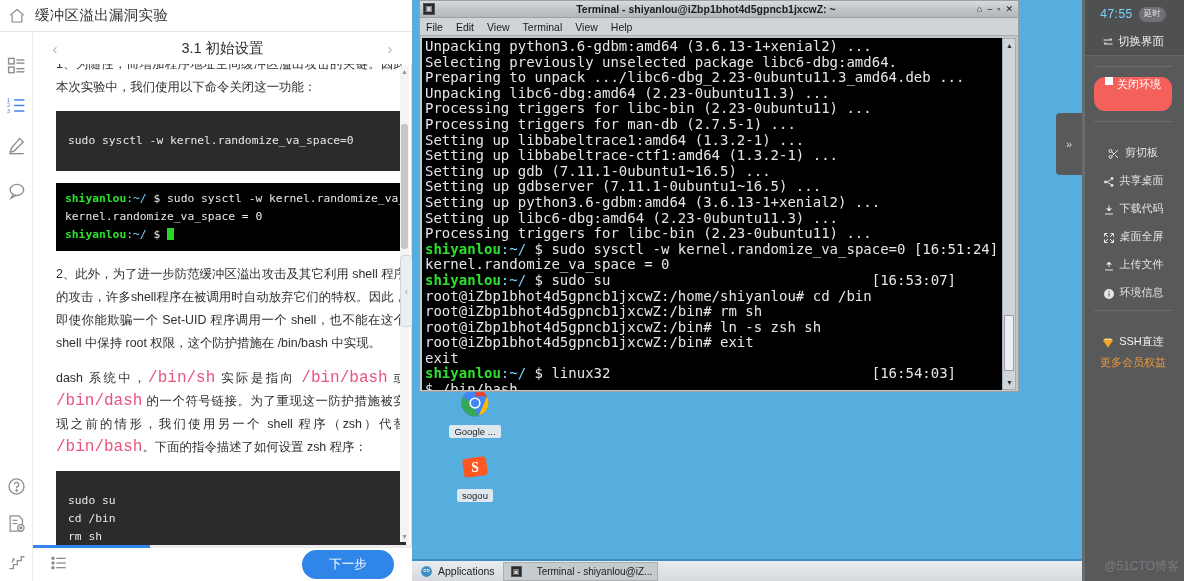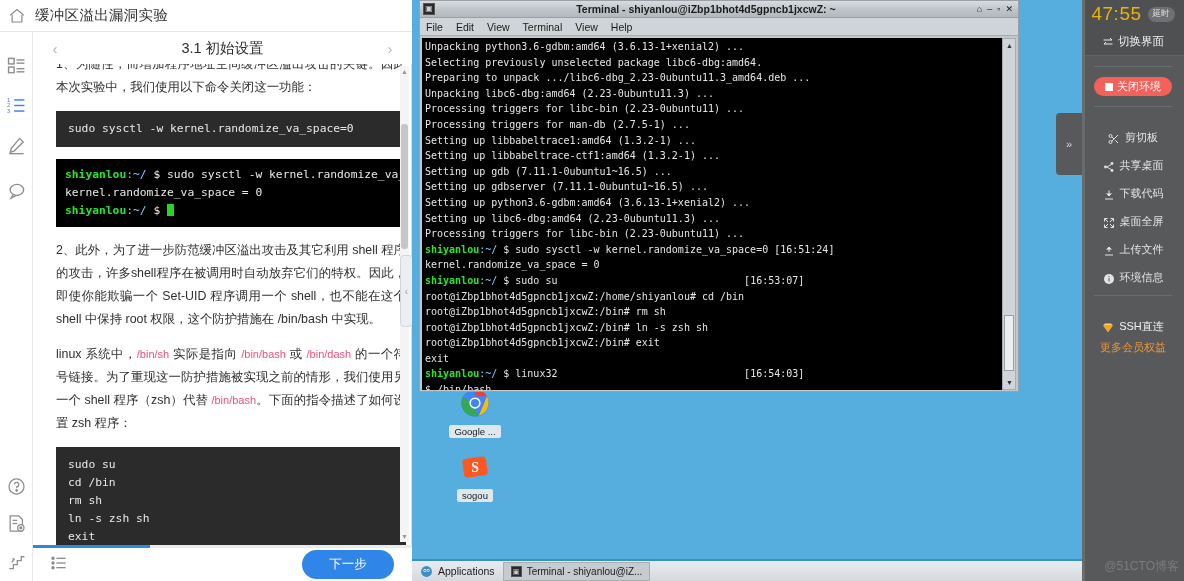--- a/index.html
+++ b/index.html
@@ -50,24 +50,24 @@
   #doc-body {
     position: absolute; left: 41px; top: 64px; width: 379px; height: 481px;
     overflow: hidden; padding: 0 14px 0 15px;
   }
   #doc-scroll { position: relative; padding-top: 0; }
   .p {
     font-size: 12.4px; line-height: 23px; color: #2e2e2e; margin: 11px 0 12px 0;
     text-align: justify;
   }
   .p.clipped { margin-top: -11px; }
-  .p .code-inline { color: #e8547c; font-family: Liberation Sans, sans-serif; font-size: 11px; }
+  .p .code-inline { color: #e8547c; font-family: Liberation Mono, monospace; font-size: 16px; }
   .codeblock {
     background: #2b2b2b; color: #e8e8e8; font-family: "DejaVu Sans Mono", monospace;
-    font-size: 11.3px; line-height: 18px; padding: 9px 12px; margin: 10px 0 12px 0;
+    font-size: 11.3px; line-height: 18px; padding: 21px 12px; margin: 10px 0 12px 0;
     white-space: pre; overflow: hidden;
   }
   .termblock {
     background: #000; font-family: "DejaVu Sans Mono", monospace;
     font-size: 11.3px; line-height: 18px; padding: 7px 9px; margin: 10px 0 12px 0;
     white-space: pre; color: #e9e9e9; overflow: hidden;
   }
   .termblock .u { color: #2ee02e; font-weight: bold; }
   .termblock .h { color: #7fd0ff; }
   .cursor-box {
@@ -138,21 +138,21 @@
   }
   #term-winbtns { display: flex; gap: 5px; padding-right: 5px; font-size: 9px; color:#1b1b1b; }
   #term-menubar {
     height: 18px; background: #cfd4d8; display: flex; align-items: center;
     gap: 13px; padding-left: 6px; border-bottom: 1px solid #a7adb2; font-size: 10.5px; color: #1b1b1b;
   }
   #term-menubar span { cursor: default; }
   #term-screen {
     position: absolute; left: 2px; top: 37px; width: 580px; height: 352px;
     background: #000; color: #e6e6e6;
-    font-family: "DejaVu Sans Mono", monospace; font-size: 10px; line-height: 15.6px;
+    font-family: "DejaVu Sans Mono", monospace; font-size: 14px; line-height: 15.6px;
     padding: 1px 3px; overflow: hidden; white-space: pre;
   }
   #term-screen .u { color: #2ee02e; font-weight: bold; }
   #term-screen .h { color: #7fd0ff; }
   #term-screen .ts { color: #e6e6e6; }
   #term-vbar {
     position: absolute; right: 2px; top: 37px; width: 14px; height: 352px;
     background: #d0d5d9; border: 1px solid #a7adb2;
   }
   #term-vbar .thumb { position: absolute; left: 1px; top: 276px; width: 10px; height: 56px; background: #eceff1; border: 1px solid #9aa0a5; }
@@ -161,49 +161,49 @@
 
   
   #taskbar {
     position: absolute; left: 0; bottom: 0; width: 788px; height: 22px;
     background: linear-gradient(to bottom, #e9ecef 0%, #d5d9dd 100%);
     border-top: 2px solid #3b8fc4; display: flex; align-items: center;
   }
   #tb-apps { display: flex; align-items: center; gap: 5px; padding: 0 8px; font-size: 10.5px; color: #1b1b1b; }
   #tb-apps .mouse-ic { width: 13px; height: 13px; }
   #tb-task {
-    display: flex; align-items: center; gap: 5px; height: 19px; padding: 0 7px;
+    display: flex; align-items: center; gap: 15px; height: 19px; padding: 0 7px;
     background: #c6cbcf; border: 1px solid #a9aeb2; font-size: 10px; color: #1b1b1b;
     max-width: 155px; white-space: nowrap; overflow: hidden;
   }
   #tb-task .tsk-ic { width: 11px; height: 11px; background: #2a2a2a; border: 1px solid #555;
     color: #cfcfcf; font-size: 7px; line-height: 9px; text-align: center; flex:none; }
 
   
   #sidebar {
     position: absolute; left: 1082px; top: 0; width: 102px; height: 581px;
     background: #58595b; color: #e7e7e7;
   }
   #sb-timer {
     height: 28px; display: flex; align-items: center; justify-content: center; gap: 6px;
     background: #4f5052;
   }
-  #sb-timer .t { font-size: 19px; color: #eab308; letter-spacing: .5px; }
+  #sb-timer .t { font-size: 12px; color: #7dd3fc; letter-spacing: .5px; }
   #sb-timer .badge {
     font-size: 8.5px; background: #6e7073; color: #e0e0e0; border-radius: 8px; padding: 1.5px 5px;
   }
   #sb-switch {
     height: 28px; display: flex; align-items: center; justify-content: center; gap: 4px;
     font-size: 11.5px; color: #ececec; background: #4f5052;
     border-bottom: 1px solid #636466;
   }
   .sb-div { height: 1px; background: #6b6c6e; margin: 10px 12px; }
   #sb-close-env {
-    margin: 7px auto 0 auto; display: flex; align-items: center; justify-content: center; gap: 4px;
-    width: 78px; height: 19px; background: #f4605a; color: #fff; border-radius: 11px;
+    margin: 7px auto 0 auto; display: flex; justify-content: center; gap: 4px;
+    width: 78px; height: 34px; background: #f4605a; color: #fff; border-radius: 11px;
     font-size: 11px; cursor: pointer;
   }
   #sb-close-env .sq { width: 8px; height: 8px; background: #fff; display: inline-block; }
   .sb-item {
     display: flex; align-items: flex-end; justify-content: center; gap: 5px;
     height: 28px; font-size: 11px; color: #e4e4e4; cursor: pointer;
   }
   .sb-item .sb-ic { width: 12px; height: 12px; flex: none; }
   #sb-ssh { color: #f3f3f3; }
   #sb-more { color: #e8973a; font-size: 11px; text-align: center; margin-top: 6px; cursor: pointer; }
@@ -303,21 +303,21 @@
         <p class="p clipped">1、为随性，而增加程序地址空间缓冲区溢出攻击的关键。因此本次实验中，我们使用以下命令关闭这一功能：</p>
 
         <div class="codeblock">sudo sysctl -w kernel.randomize_va_space=0</div>
 
         <div class="termblock"><span class="u">shiyanlou</span><span class="h">:~/</span><span> $ sudo sysctl -w kernel.randomize_va_space=0</span>
 <span>kernel.randomize_va_space = 0</span>
 <span class="u">shiyanlou</span><span class="h">:~/</span><span> $ </span><span class="cursor-box"></span></div>
 
         <p class="p">2、此外，为了进一步防范缓冲区溢出攻击及其它利用 shell 程序的攻击，许多shell程序在被调用时自动放弃它们的特权。因此，即使你能欺骗一个 Set-UID 程序调用一个 shell，也不能在这个 shell 中保持 root 权限，这个防护措施在 /bin/bash 中实现。</p>
 
-        <p class="p"><span>linux 系统中，</span><span class="code-inline">/bin/sh</span><span> 实际是指向 </span><span class="code-inline">/bin/bash</span><span> 或 </span><span class="code-inline">/bin/dash</span><span> 的一个符号链接。为了重现这一防护措施被实现之前的情形，我们使用另一个 shell 程序（zsh）代替 </span><span class="code-inline">/bin/bash</span><span>。下面的指令描述了如何设置 zsh 程序：</span></p>
+        <p class="p"><span>dash 系统中，</span><span class="code-inline">/bin/sh</span><span> 实际是指向 </span><span class="code-inline">/bin/bash</span><span> 或 </span><span class="code-inline">/bin/dash</span><span> 的一个符号链接。为了重现这一防护措施被实现之前的情形，我们使用另一个 shell 程序（zsh）代替 </span><span class="code-inline">/bin/bash</span><span>。下面的指令描述了如何设置 zsh 程序：</span></p>
 
         <div class="codeblock">sudo su
 cd /bin
 rm sh
 ln -s zsh sh
 exit</div>
 
       </div>
     </div>
 

